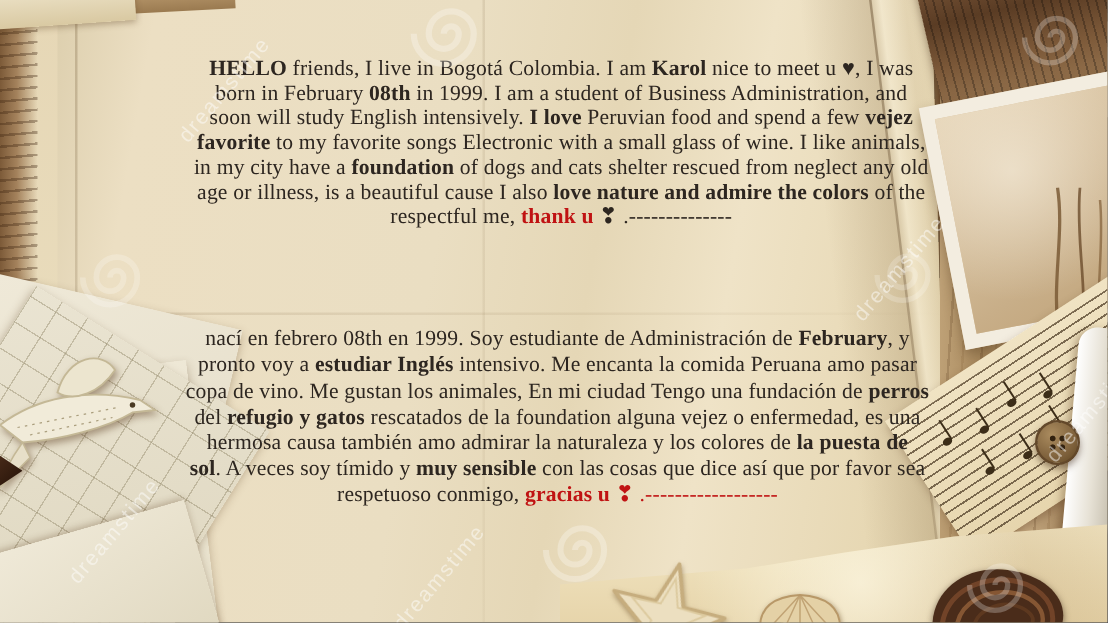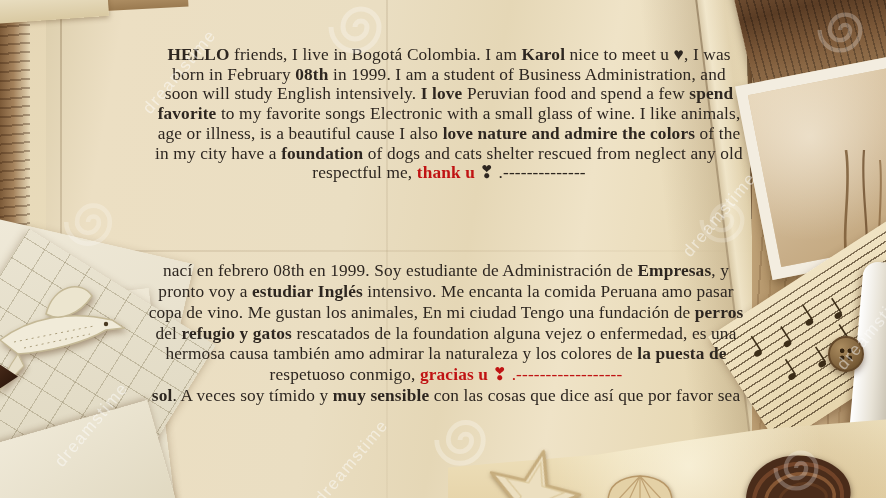--- a/index.html
+++ b/index.html
@@ -183,34 +183,34 @@
   <svg class="conch" style="left:740px;top:446px;" width="120" height="54" viewBox="0 0 120 54">
     <path d="M6,52 C8,24 34,6 66,10 C96,14 114,32 110,52 Z" fill="#4a2c1a"></path>
     <path d="M14,52 C18,30 40,16 66,18 C88,20 104,34 102,52" fill="none" stroke="#7a4a2c" stroke-width="4" opacity=".8"></path>
     <path d="M26,52 C30,36 48,26 68,28 C84,30 96,40 94,52" fill="none" stroke="#93613a" stroke-width="3.5" opacity=".8"></path>
     <path d="M40,52 C44,42 58,36 70,38 C80,40 88,46 86,52" fill="none" stroke="#5f3a20" stroke-width="3" opacity=".9"></path>
   </svg>
 
   <div class="para para-en">
       <div class="tline"><b>HELLO</b><span> friends, I live in Bogotá Colombia. I am </span><b>Karol</b><span> nice to meet u ♥, I was</span></div>
       <div class="tline"><span>born in February </span><b>08th</b><span> in 1999. I am a student of Business Administration, and</span></div>
-      <div class="tline"><span>soon will study English intensively. </span><b>I love</b><span> Peruvian food and spend a few </span><b>spend</b></div>
+      <div class="tline"><span>soon will study English intensively. </span><b>I love</b><span> Peruvian food and spend a few </span><b>vejez</b></div>
       <div class="tline"><b>favorite</b><span> to my favorite songs Electronic with a small glass of wine. I like animals,</span></div>
+      <div class="tline"><span>in my city have a </span><b>foundation</b><span> of dogs and cats shelter rescued from neglect any old</span></div>
       <div class="tline"><span>age or illness, is a beautiful cause I also </span><b>love nature and admire the colors</b><span> of the</span></div>
-      <div class="tline"><span>in my city have a </span><b>foundation</b><span> of dogs and cats shelter rescued from neglect any old</span></div>
       <div class="tline"><span>respectful me, </span><b style="color: rgb(192, 19, 19);">thank u</b><span> ❣</span><span> .--------------</span></div>
     </div>
   <div class="para para-es">
-      <div class="tline"><span>nací en febrero 08th en 1999. Soy estudiante de Administración de </span><b>Empresas</b><span>, y</span></div>
+      <div class="tline"><span>nací en febrero 08th en 1999. Soy estudiante de Administración de </span><b>February</b><span>, y</span></div>
       <div class="tline"><span>pronto voy a </span><b>estudiar Inglés</b><span> intensivo. Me encanta la comida Peruana amo pasar</span></div>
       <div class="tline"><span>copa de vino. Me gustan los animales, En mi ciudad Tengo una fundación de </span><b>perros</b></div>
       <div class="tline"><span>del </span><b>refugio y gatos</b><span> rescatados de la foundation alguna vejez o enfermedad, es una</span></div>
       <div class="tline"><span>hermosa causa también amo admirar la naturaleza y los colores de </span><b>la puesta de</b></div>
+      <div class="tline"><b>sol</b><span>. A veces soy tímido y </span><b>muy sensible</b><span> con las cosas que dice así que por favor sea</span></div>
       <div class="tline"><span>respetuoso conmigo, </span><b style="color: rgb(192, 19, 19);">gracias u</b><span style="color: rgb(192, 19, 19);"> ❣</span><span style="color: rgb(192, 19, 19);"> .------------------</span></div>
-      <div class="tline"><b>sol</b><span>. A veces soy tímido y </span><b>muy sensible</b><span> con las cosas que dice así que por favor sea</span></div>
     </div>
 
   <div class="wm" style="left:128px;top:62px;">dreamstime</div>
   <div class="wm" style="left:40px;top:415px;">dreamstime</div>
   <div class="wm" style="left:668px;top:205px;">dreamstime</div>
   <div class="wm" style="left:822px;top:318px;">dreamstime</div>
   <div class="wm" style="left:300px;top:452px;">dreamstime</div>
   <svg class="spiral" style="left:322px;top:-6px;" width="66" height="66" viewBox="0 0 66 66">
     <path d="M33,33 a6,6 0 1,1 12,0 a12,12 0 1,1 -24,0 a18,18 0 1,1 36,0 a24,24 0 1,1 -48,0" fill="none" stroke="rgba(255,255,255,.55)" stroke-width="5"></path>
   </svg>

